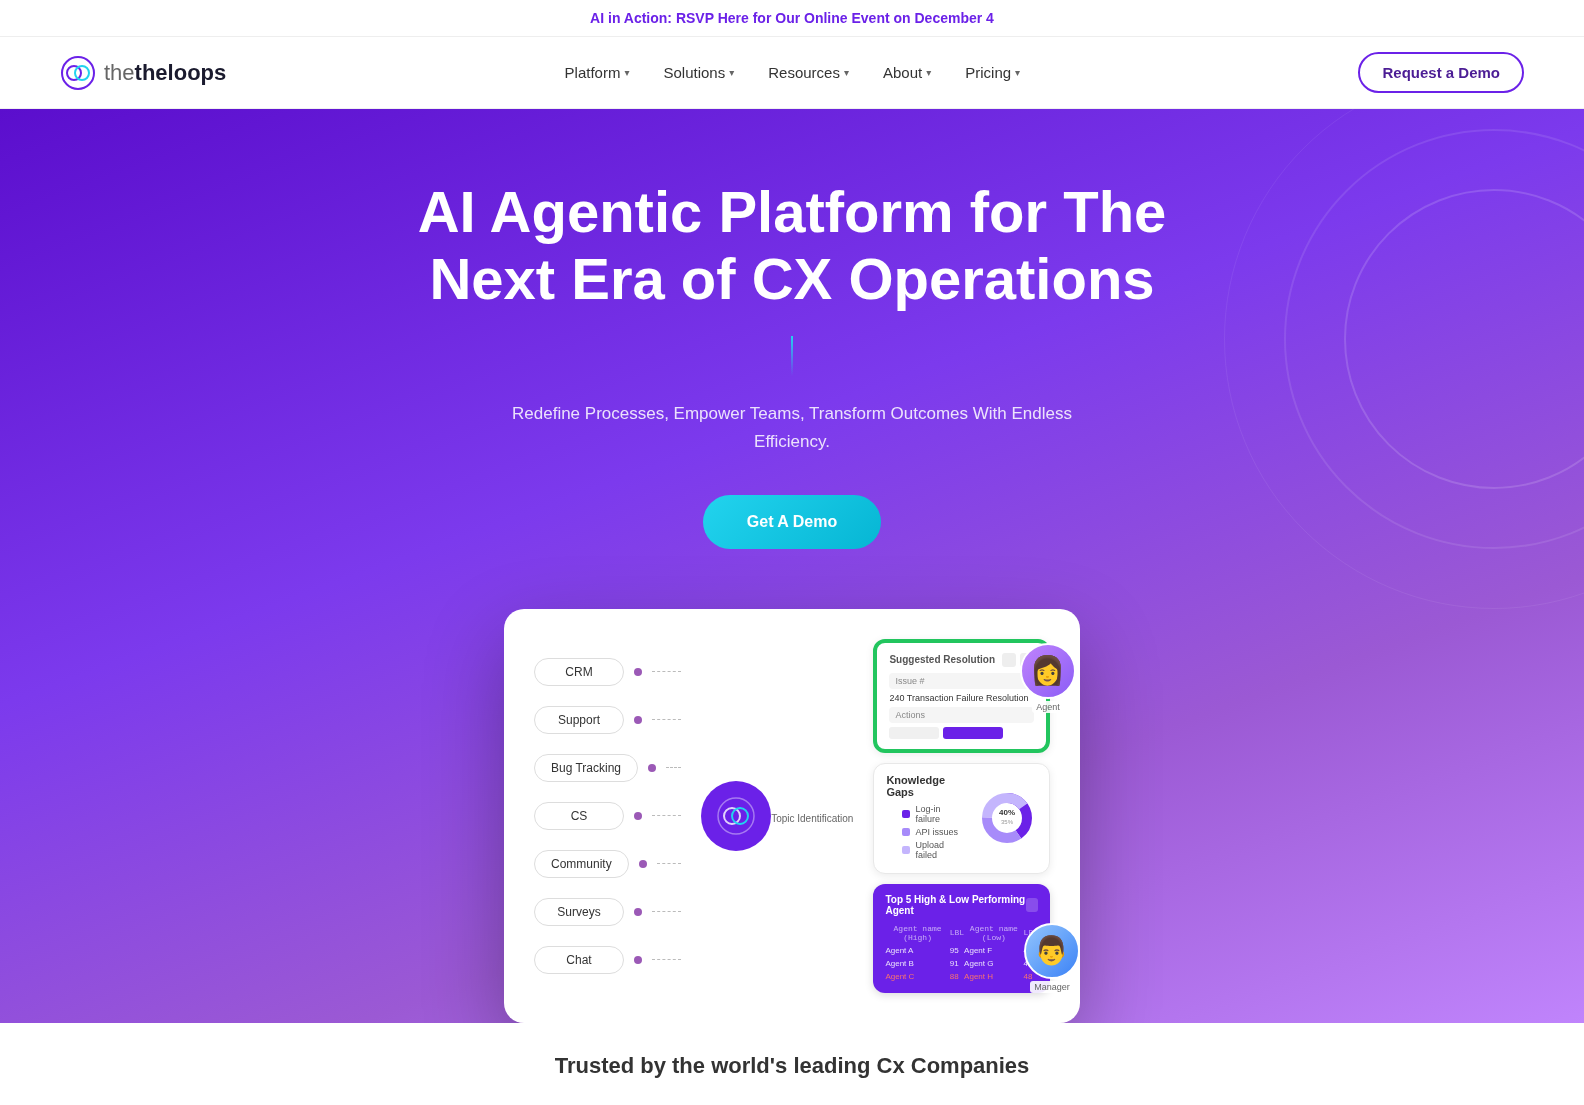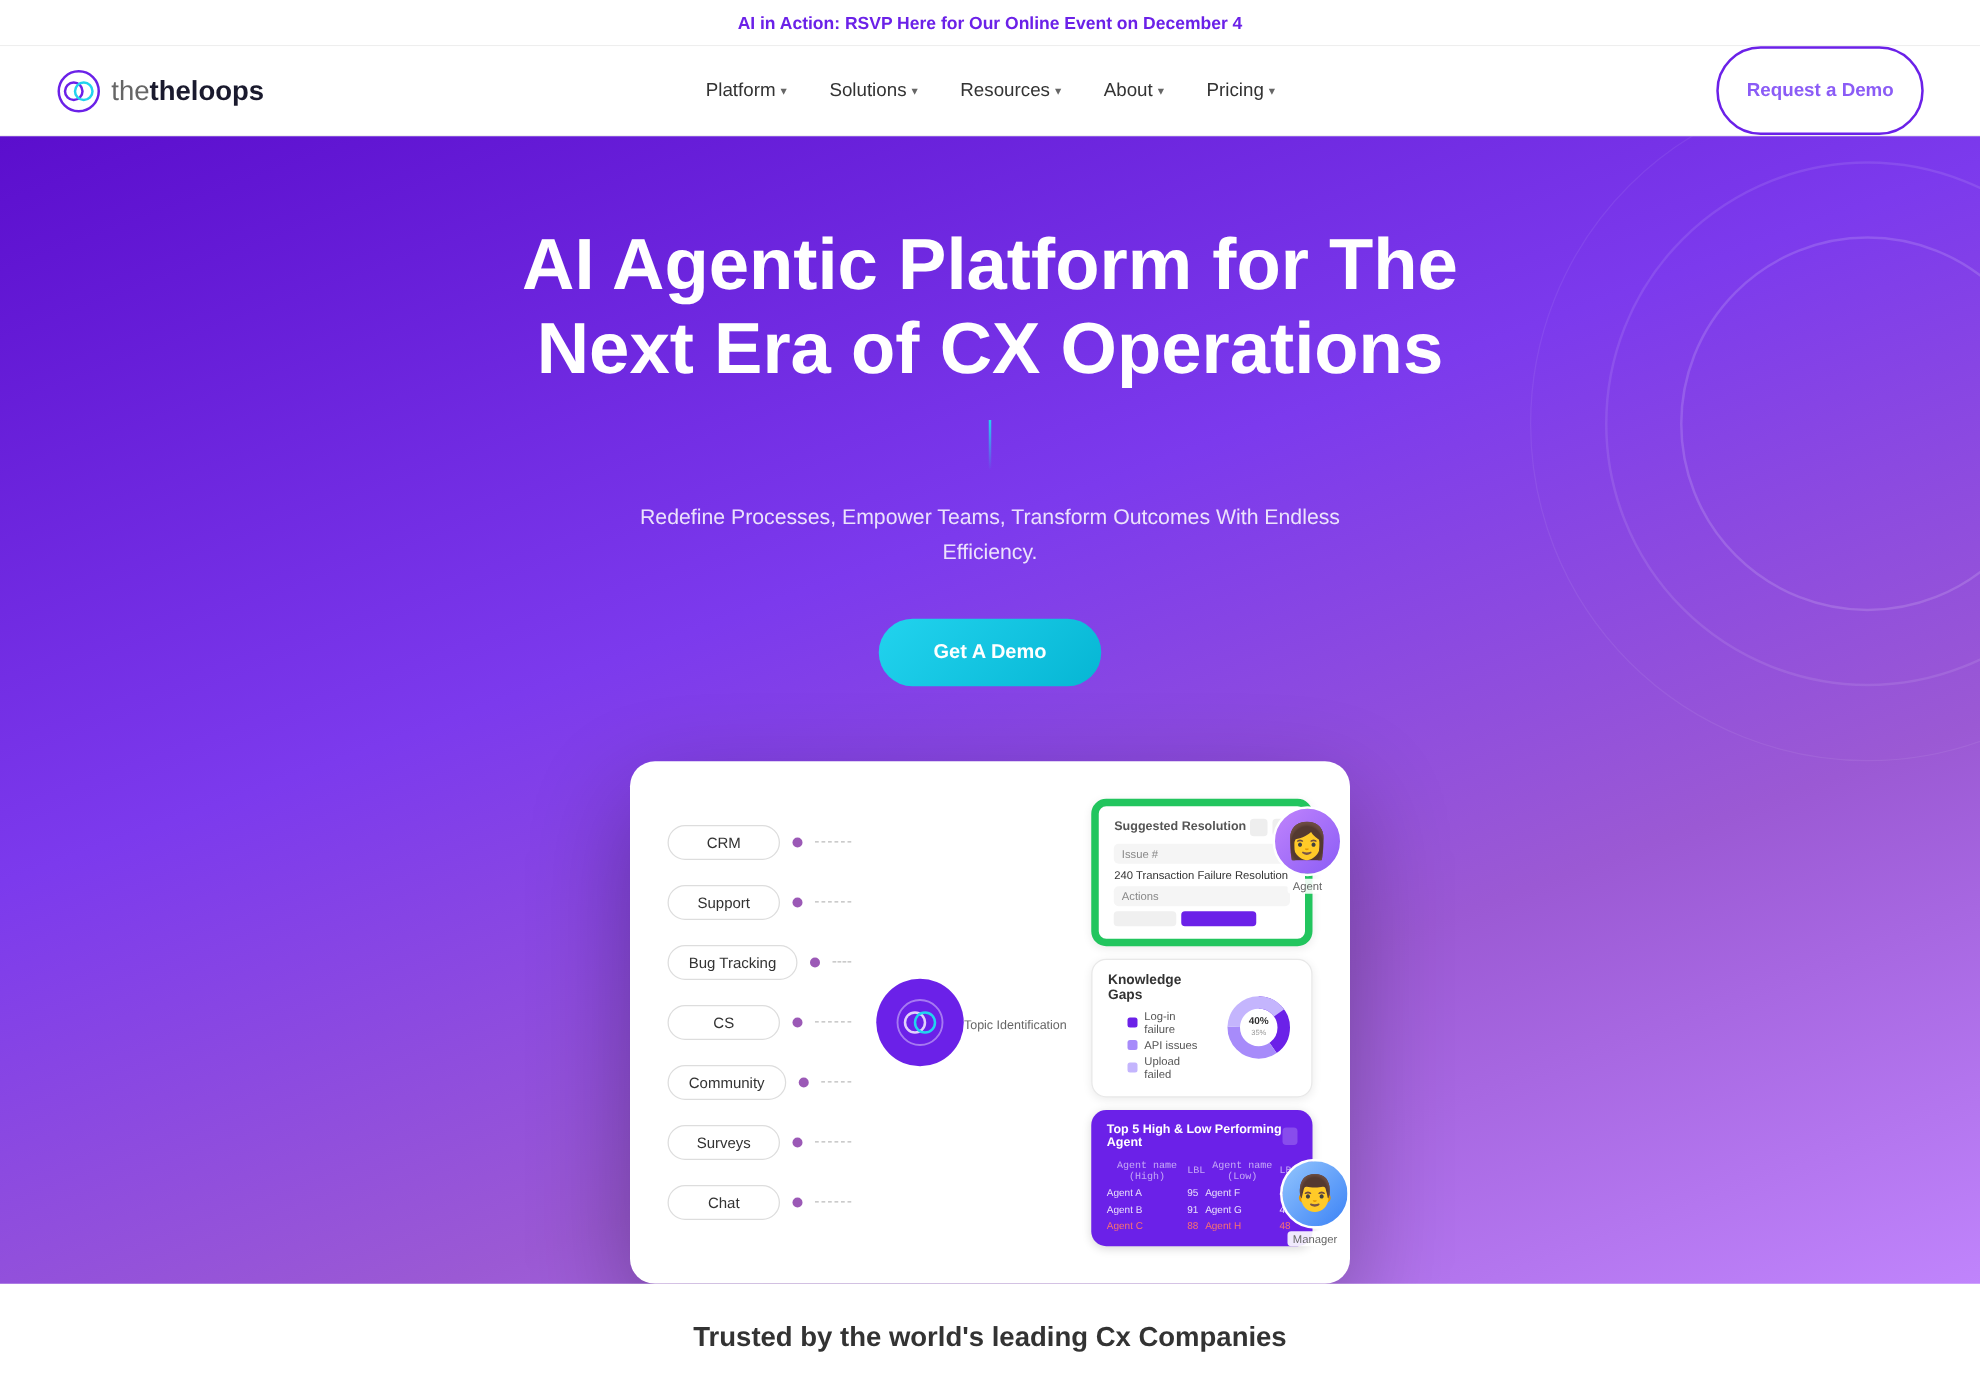--- a/index.html
+++ b/index.html
@@ -13,22 +13,23 @@
       font-size: 14px;
       color: #333;
       border-bottom: 1px solid #eee;
     }
     .top-banner a { color: #6b21e8; font-weight: 600; text-decoration: none; }
 
     
     .navbar {
       background: #fff;
       display: flex;
+      align-items: center;
       justify-content: space-between;
-      padding: 0 45px;
+      padding: 0 60px;
       height: 72px;
       border-bottom: 1px solid #f0f0f0;
     }
     .logo {
       display: flex;
       align-items: center;
       gap: 8px;
       text-decoration: none;
     }
     .logo-icon {
@@ -56,21 +57,21 @@
       color: #333;
       font-size: 15px;
       font-weight: 500;
       border-radius: 6px;
       transition: background 0.2s;
     }
     .chevron { font-size: 10px; color: #666; }
     .nav-cta {
       background: transparent;
       border: 2px solid #6b21e8;
-      color: #8b5cf6;
+      color: #4c1d95;
       padding: 10px 22px;
       border-radius: 50px;
       font-size: 15px;
       font-weight: 600;
       cursor: pointer;
       transition: all 0.2s;
     }
 
     
     .hero {
@@ -271,21 +272,21 @@
       flex: 1.2;
       display: flex;
       flex-direction: column;
       gap: 10px;
       padding-bottom: 30px;
     }
 
     
     .card-resolution {
       background: #fff;
-      border: 6px solid #22c55e;
+      border: 4px solid #22c55e;
       border-radius: 12px;
       padding: 10px 12px;
       font-size: 10px;
       color: #333;
       box-shadow: 0 2px 8px rgba(0,0,0,0.08);
       position: relative;
     }
 
     .card-resolution-header {
       display: flex;

